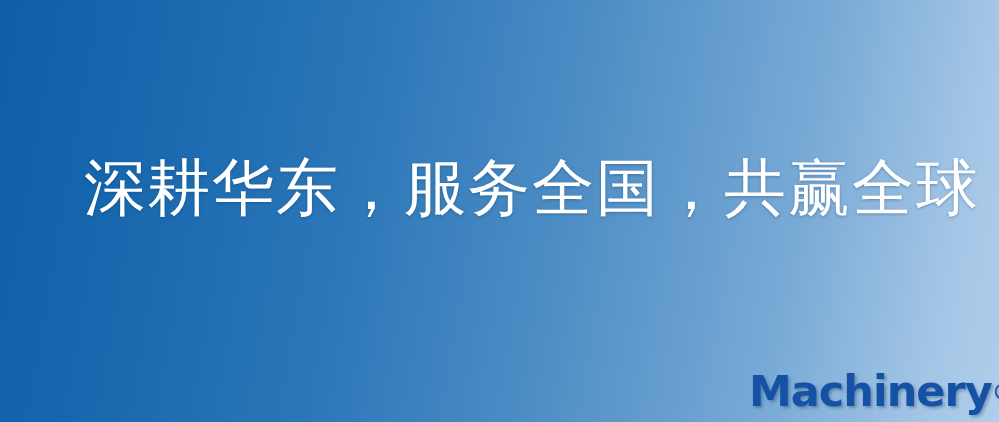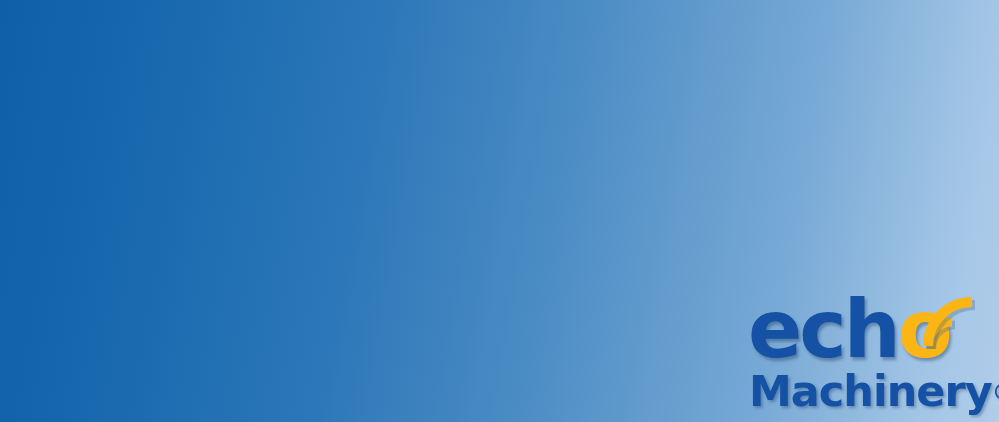--- a/index.html
+++ b/index.html
@@ -102,37 +102,23 @@
     font-size: 23px;
     vertical-align: 6px;
     letter-spacing: 0;
   }
 </style>
 </head>
 <body>
 
 <div id="banner">
 
+  <div id="headline">深耕华东，服务全国，共赢全球</div>
 
 
   <div id="logo">
 
-    <div id="logo-echo-row">
-      <div class="logo-echo-text"><span>ech</span><span class="o-yellow">o</span></div>
-
-      <svg id="logo-arcs" viewBox="0 0 72 62">
-        <g fill="none" stroke="#fbb615" stroke-width="9" stroke-linecap="butt" transform="translate(2,4)">
-          <path d="M 6 50 A 36 36 0 0 1 42 14" opacity="0.0"></path>
-        </g>
-        <g transform="translate(0,0)">
-          <path d="M 20 58 A 24 24 0 0 1 44 34" fill="none" stroke="#3f5f86" stroke-width="9" opacity="0.30" transform="translate(3,3)"></path>
-          <path d="M 20 58 A 24 24 0 0 1 44 34" fill="none" stroke="#fbb615" stroke-width="9"></path>
-          <path d="M 20 58 A 44 44 0 0 1 64 14" fill="none" stroke="#3f5f86" stroke-width="10" opacity="0.30" transform="translate(3,3)"></path>
-          <path d="M 20 58 A 44 44 0 0 1 64 14" fill="none" stroke="#fbb615" stroke-width="10"></path>
-        </g>
-      </svg>
-    </div>
 
     <div id="logo-machinery"><span>Machinery</span><span class="reg-mark">®</span></div>
 
   </div>
 
 </div>
 
 </body></html>

